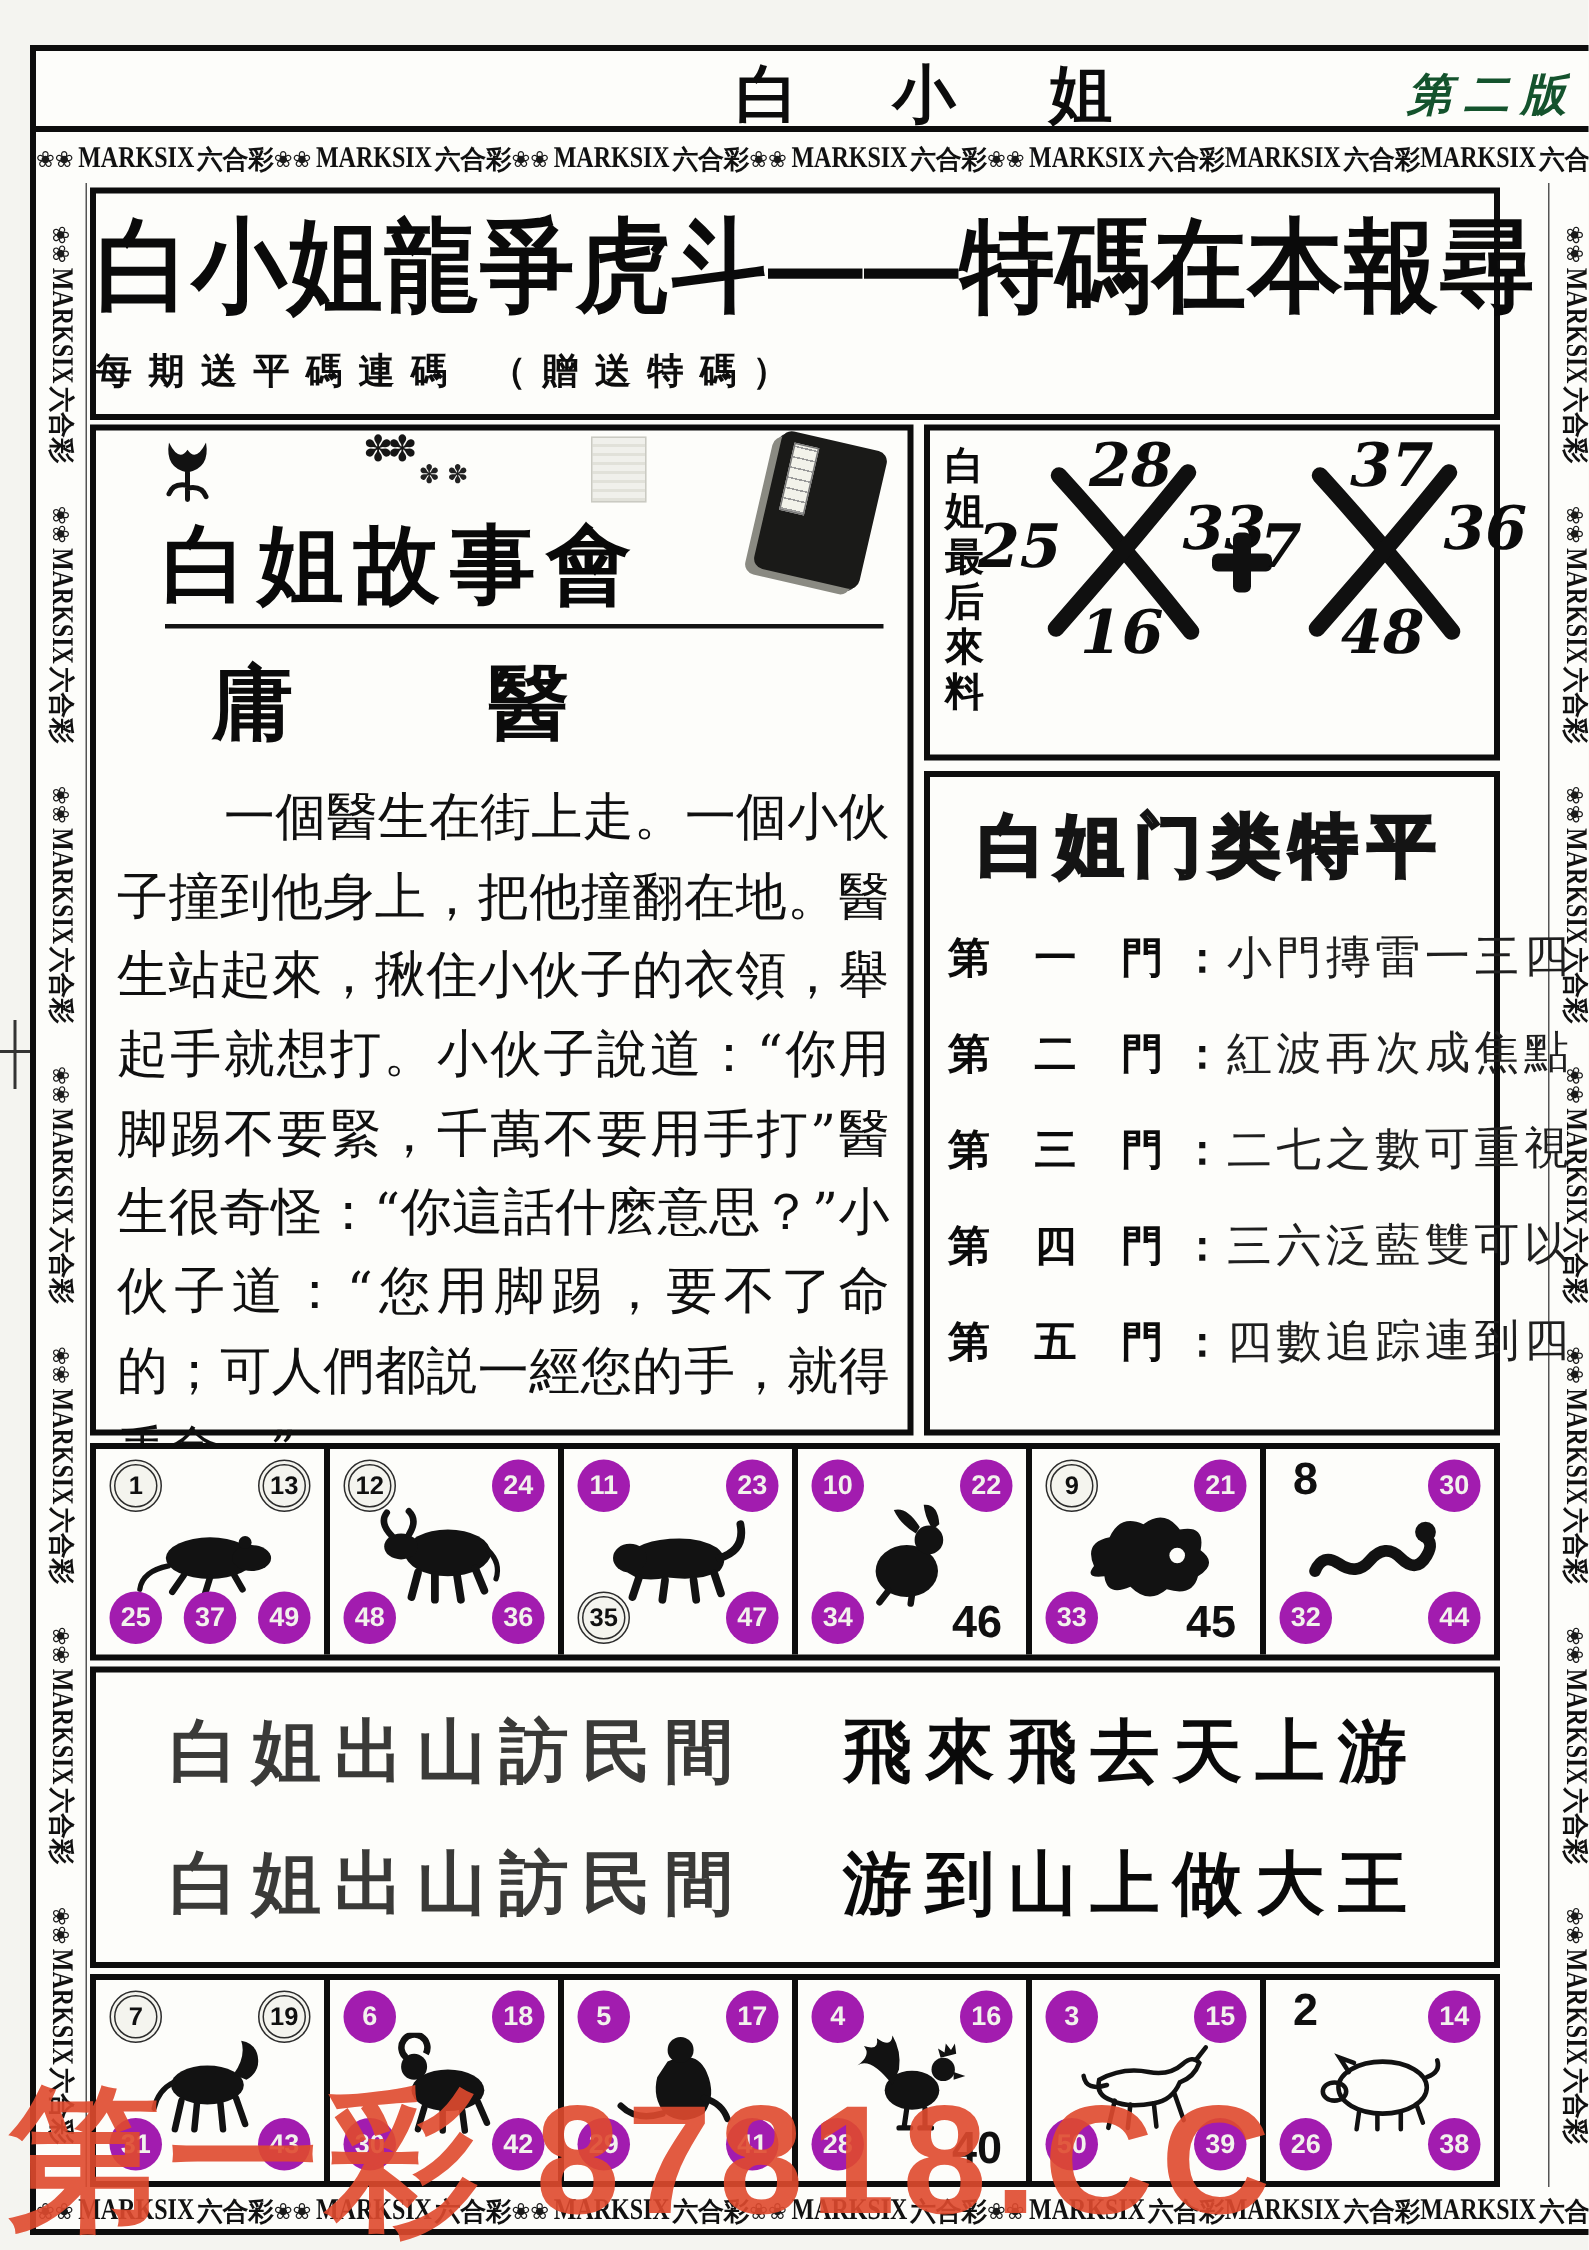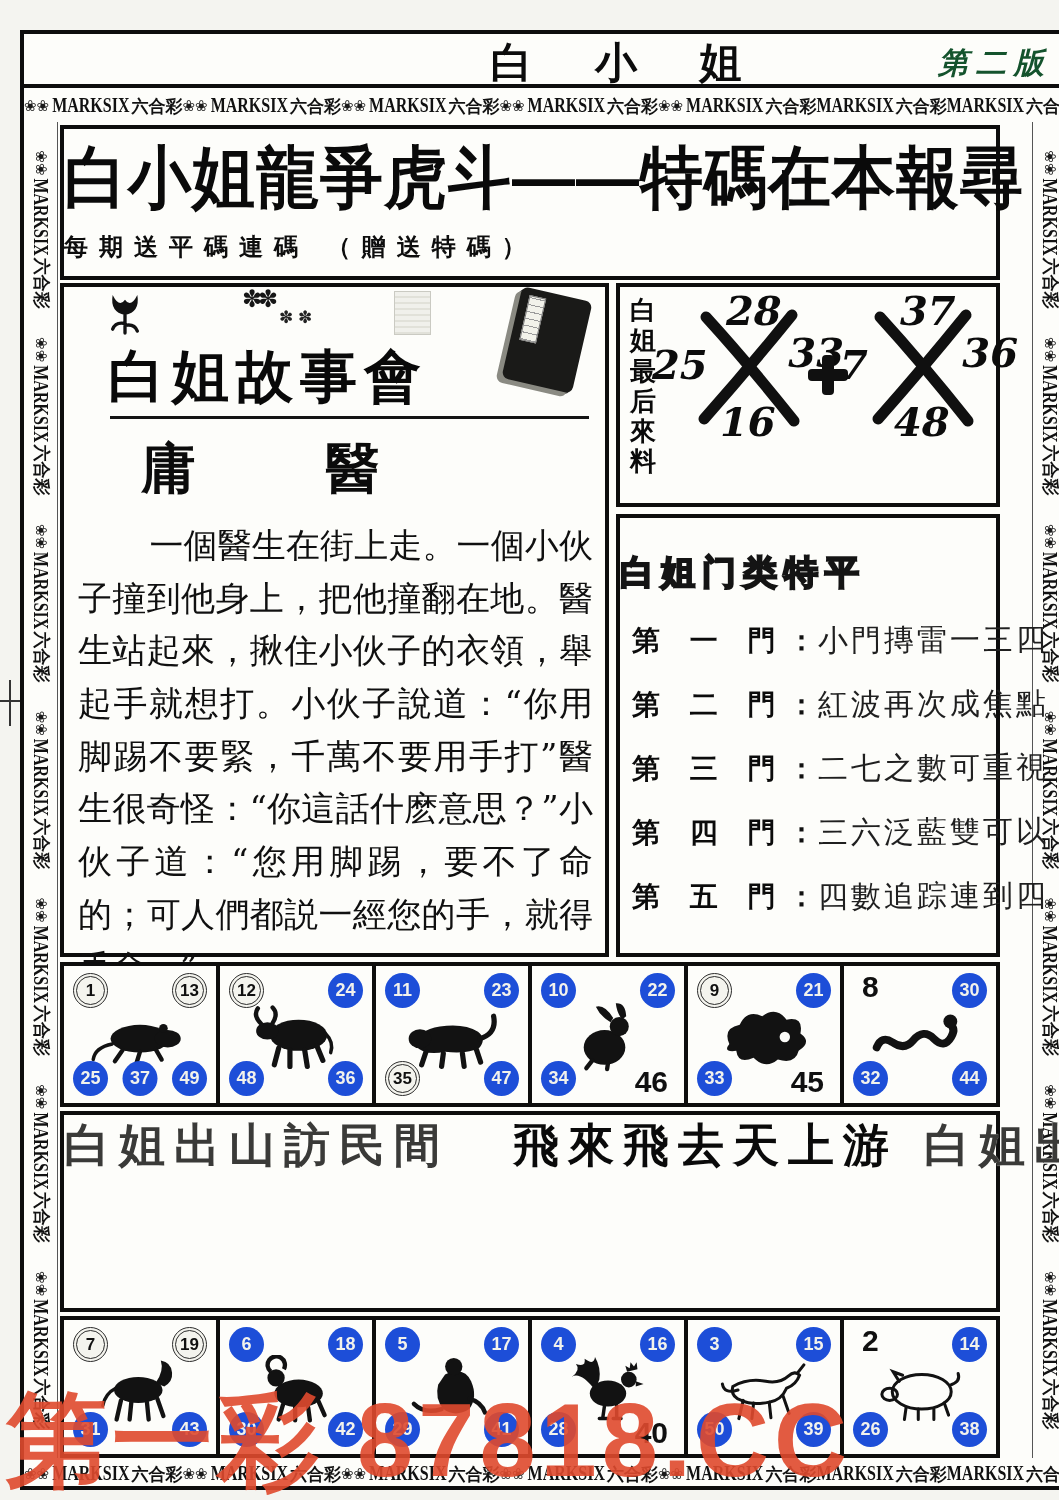--- a/index.html
+++ b/index.html
@@ -100,50 +100,50 @@
   .cn-bottom{left:30px;bottom:-12px;}
   .c2 .cn-left{left:-24px;}
   .plus-icon{position:absolute;left:146px;top:58px;width:40px;height:40px;}
   .plus-icon::before{content:"";position:absolute;left:0;top:14px;width:40px;height:12px;background:#101010;border-radius:4px;}
   .plus-icon::after{content:"";position:absolute;left:14px;top:0;width:12px;height:40px;background:#101010;border-radius:4px;}
   .advice{left:44px;right:4px;top:162px;font-size:39px;font-weight:900;letter-spacing:1px;white-space:nowrap;color:#090909;}
 
   
   .gates-box{left:592px;top:480px;width:384px;height:443px;}
   .gates-title{
-    margin-top:32px;font-size:34px;font-weight:900;letter-spacing:7px;
+    margin-top:16px;text-align:center;font-size:45px;font-weight:900;letter-spacing:7px;
     color:#fdfdfa;-webkit-text-stroke:2.2px #141414;white-space:nowrap;
   }
   .gates-rows{margin:24px 8px 0 12px;}
   .gate-row{display:flex;align-items:baseline;margin-bottom:23px;white-space:nowrap;}
   .gate-label{font-family:"DejaVu Serif",serif;font-size:28px;font-weight:800;letter-spacing:10px;color:#0b0b0b;}
   .gate-colon{font-size:28px;font-weight:900;margin:0 2px;}
   .gate-text{font-family:"DejaVu Serif",serif;font-size:30px;font-weight:500;letter-spacing:3px;color:#1f1f1f;transform:rotate(-.4deg);}
 
   
   .zrow{left:36px;width:940px;display:flex;}
   .zrow1{top:928px;height:145px;}
   .zrow2{top:1282px;height:142px;}
   .zcell{flex:1;position:relative;border-right:4px solid #0d0d0d;}
   .zcell:last-child{border-right:none;}
   .zanimal{position:absolute;left:50%;top:52%;transform:translate(-50%,-50%);width:104px;height:70px;fill:#121212;stroke:none;}
   .badge{position:absolute;display:flex;align-items:center;justify-content:center;}
-  .badge-dark{width:35px;height:35px;border-radius:50%;background:#1d4ed8;color:#f2f2ec;font-size:18px;font-weight:700;}
+  .badge-dark{width:35px;height:35px;border-radius:50%;background:#a21caf;color:#f2f2ec;font-size:18px;font-weight:700;}
   .badge-ornate{width:35px;height:35px;border-radius:50%;border:4px double #2c2c2c;background:#f4f4ee;color:#101010;font-size:17px;font-weight:700;box-sizing:border-box;}
   .badge-plain{font-size:30px;font-weight:700;color:#101010;}
   .pos-tl{left:9px;top:7px;}
   .pos-tr{right:9px;top:7px;}
   .pos-bl{left:9px;bottom:7px;}
   .pos-br{right:9px;bottom:7px;}
   .pos-bm{left:50%;transform:translateX(-50%);bottom:7px;}
   .badge-plain.pos-br{right:16px;bottom:4px;}
   .badge-plain.pos-tl{left:18px;top:4px;}
 
   
-  .poem-box{left:36px;top:1077px;width:940px;height:201px;display:flex;flex-direction:row;justify-content:space-between;gap:26px;}
+  .poem-box{left:36px;top:1077px;width:940px;height:201px;display:flex;flex-direction:column;justify-content:center;gap:26px;}
   .poem-line{display:flex;justify-content:center;gap:64px;font-size:46px;font-weight:900;letter-spacing:9px;white-space:nowrap;}
   .poem-worn{color:#3a3a38;text-shadow:0 0 1px #fdfdfa;}
   .poem-solid{color:#0a0a0a;}
 
   
   .watermark{
     position:absolute;left:6px;top:1374px;z-index:40;white-space:nowrap;
     font-size:101px;font-weight:900;letter-spacing:5px;opacity:.9;
     transform:scaleY(1.02);
   }

